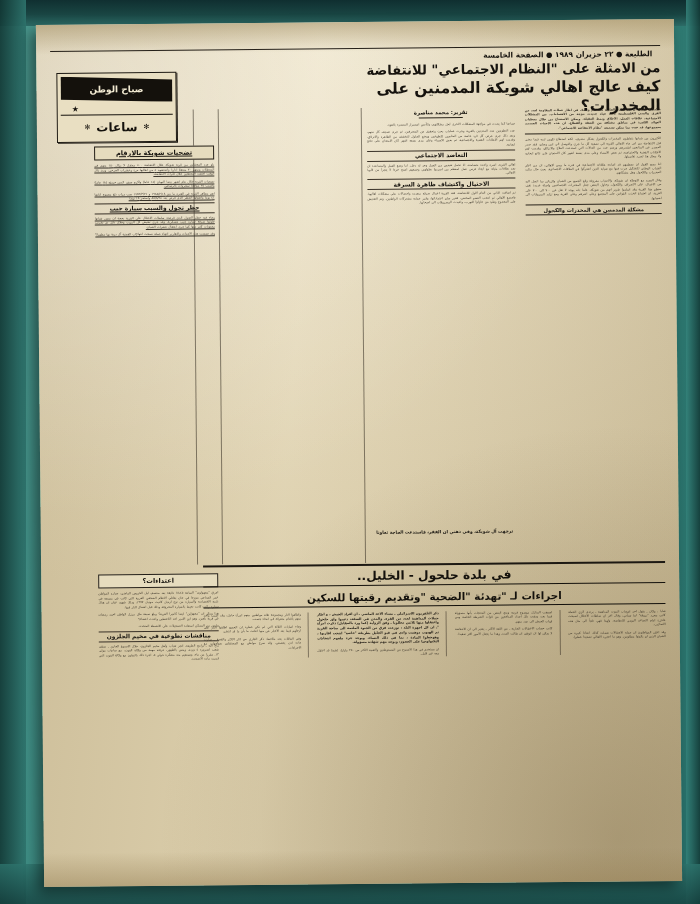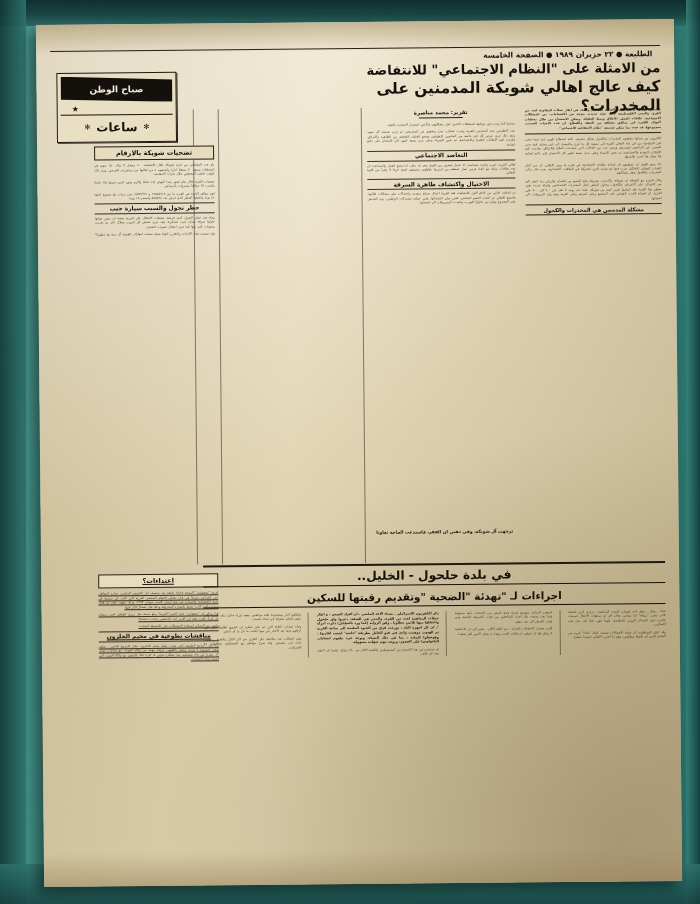--- a/index.html
+++ b/index.html
@@ -183,31 +183,31 @@
       <div class="byline">تقرير: محمد مناصرة</div>
       <div class="byline-rule"></div>
       <div class="ink" style="margin-top:4px;">جماعيا كما يحدث في مواجهة المشكلات الاخرى لحل مشكلتهم، ولتأمين استمرار المسيرة بالقوة.</div>
       <div class="ink" style="margin-top:3px;">عدد التطوعين عدد المتدينين بالقرية وجرت عمليات بحث وتحقيق عن المنحرفين، ثم جرى تصنيف كل منهم، وبعد ذلك جرى عرض كل فرد خاصة من المتابعين للتطوعين ووضع الحلول للتخفيف من الظاهرة والانزلاق، وقدمت لهم الاعلانات القضية والاجتماعية، ثم بعض الاسماء وعلى مدى بضعة اشهر كان الامتحان على نتائج ايجابية.</div>
       <div class="subhead">التعاضد الاجتماعي</div>
       <div class="ink">اهالي القرية، اسرة واحدة متضامنة، انا تحمل شخص من العمل وجد له دخل، اما وضع العمل والمساعدة ان تجد بعلاقات مثيلة مع ايجاد فرص عمل لمعظم من اسردوا بطولهم، وجمعهم اصبح جزءا لا يتجزأ من قلوبا الاهالي.</div>
       <div class="subhead">الاحتيال واكتشاف ظاهرة السرقة</div>
       <div class="ink">ثم اضافت الثاني من العام الاول للانتفاضة، فقد القرية اعمال سرقة متعددة واحتمالات على مشكلات اهاليها، فاجتمع الاهالي ثم انتخب العضو المختص، فقرر سلم اعتماداتها، وقرر حماية مشتركات الواطنين، وتم التفتيش على المجموع وطئ من حاولوا التهرب، واعيدت المسروقات الى اصحابها.</div>
     </div>
 
-    <div class="col" style="right:447px;top:96px;width:120px;">
+    <div class="col" style="right:447px;top:96px;width:120px;text-decoration:underline;">
       <div class="boxhead">تضحيات شويكة بالارقام</div>
       <div class="ink" style="margin-top:3px;">بلو عدد المعتقلين من قرية شويكة خلال الانتفاضة ٤٠٠ معتقل لا يزال ١٥٠ منهم في المعتقلات وبينهم ٣٠ معتقلا اداريا واستشهد ٤ من اهاليها مرة وعشرات الجرحى، ومنذ ذاك الوقت اغلقت المعتقلين خلال فترات الانتفاضة.</div>
       <div class="ink" style="margin-top:3px;">تضحيات القرية خلال عام اشهر بينما النهيان (١٤ عاما) واكرم سيف الدين حريقة (١٨ عاما) واصيب ٢٥ مواطنا بمجروات بالرصاص.</div>
       <div class="ink" style="margin-top:3px;">اهم مظاهر القرية في الفترة ما بين ١٩٨٨/٢/١٨ و ١٩٨٩/٣/٢١ ست مرات بلغ مجموع ايامها ٤١ يوما واطولها الحظر الذي فرض بعد ٨٨/٨/٢٤ واستمر ١٨ يوما.</div>
       <div class="subhead">حظر تجول والسبب سيارة جيب</div>
       <div class="ink">وجاء فيه حظر التجول الذي فرضته سلطات الاحتلال على القرية بحجة ان بعض شبانها حاولوا سرقة سيارة جيب عسكرية، وقد جرى تفتيش كل البيوت وخلال ذلك تم تخريب محتويات كثير منها كما جرى اعتقال عشرات الشبان.</div>
       <div class="ink" style="margin-top:3px;">وقد تضمنت هذه الاحداث والتقارير انتهاء حملة نسخت انتهاكات القضية آل درية بها مظهرا؟</div>
     </div>
 
-    <div class="col" style="right:447px;top:524px;width:120px;text-decoration:underline;">
+    <div class="col" style="right:447px;top:524px;width:120px;">
       <div class="boxhead">اعتداءات؟</div>
       <div class="ink" style="margin-top:3px;">اعرق "مجهولون" الساعة ١٨٫٤٥ دقيقة بعد منتصف ليل الخميس الماضي، سيارة المواطن عمر الصناعي موزعا في خان بفلتلي الاعلام الصحفي الغربية التي كانت في مصنعة في بلدية الاقتصادية والسيارة من نوع ازميل كاديت موديل ١٩٧٧، ودلك شهود عيان ان هناك سيارة ركبت كانت تحيط بالسيارة المحروقة وذلك قبل اشعال النار فيها.</div>
       <div class="ink" style="margin-top:3px;">هذا وينكر ان "مجهولين" ليسا كاميرا القرية؟ وبلغ سبعة ملل مرزل الواطن احمد رمضان في قرية بلعين، وهو ابن الامير احد الناشطين واحدث اعضاء؟</div>
       <div class="ink" style="margin-top:3px;">وليس من الممكن استعادة التسجيلات على الانشطة المتحدة.</div>
       <div class="subhead">مناقشات تطوعية في مخيم الجلزون</div>
       <div class="ink">راح اليه ـ برامج الطبيعة، انجز شباب واهل مخيم الجلزون، خلال الاسبوع الجاري ـ سقف شعب لضرورة ٤ وردة، ومس بالطهور، عرفته مهمة من وكالة الغوث، مع ساعات مولى ١٢. مقررا من ماء، وتستقيم منه مشكرة حولى ٥، اجرء ذلك بالتعاون مع وكالة الغوث التي قدمت مادة الاسمنت.</div>
     </div>
 
     <div class="col" style="right:146px;top:480px;width:148px;">
       <div class="tiny-cap">ترجهت آل شويكة، وفي ذهني ان الفقر، فاستدعت الحاجة تعاونا</div>

